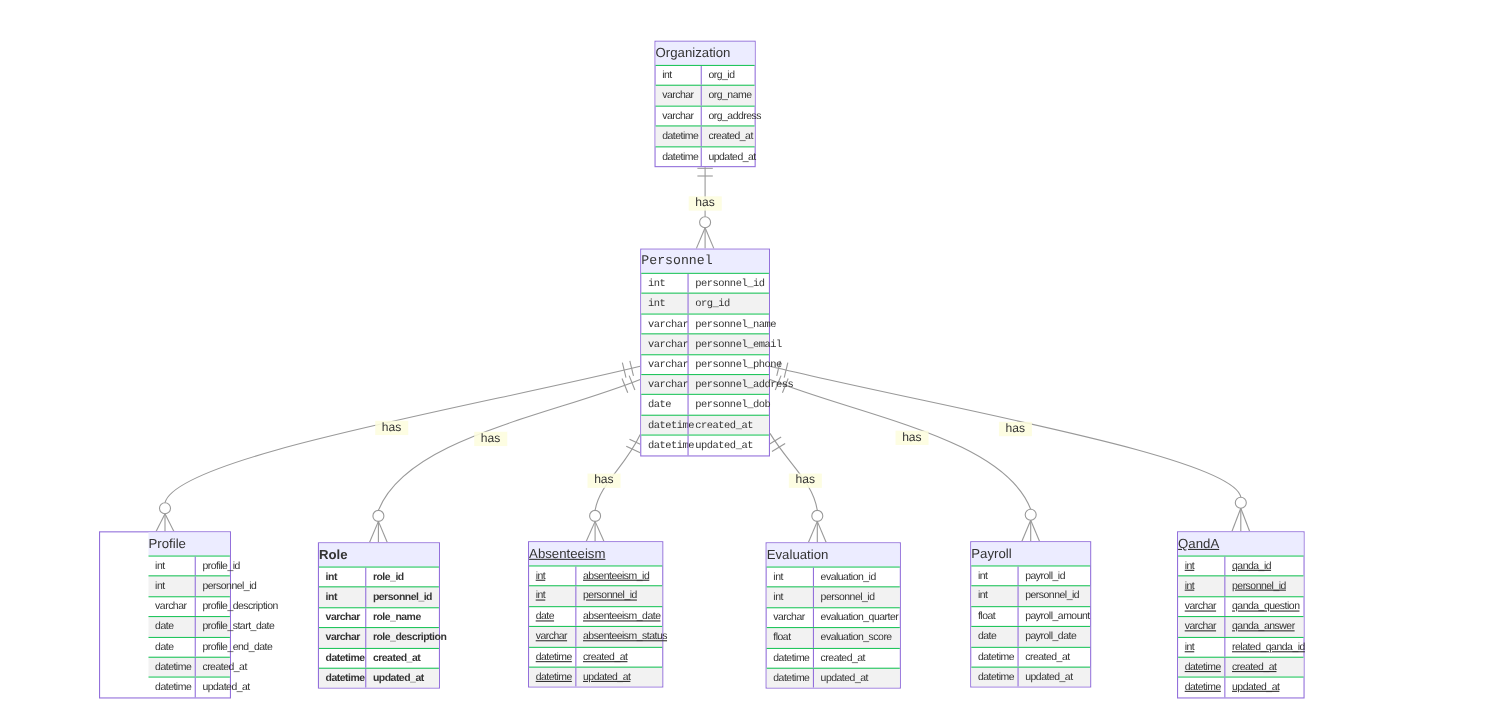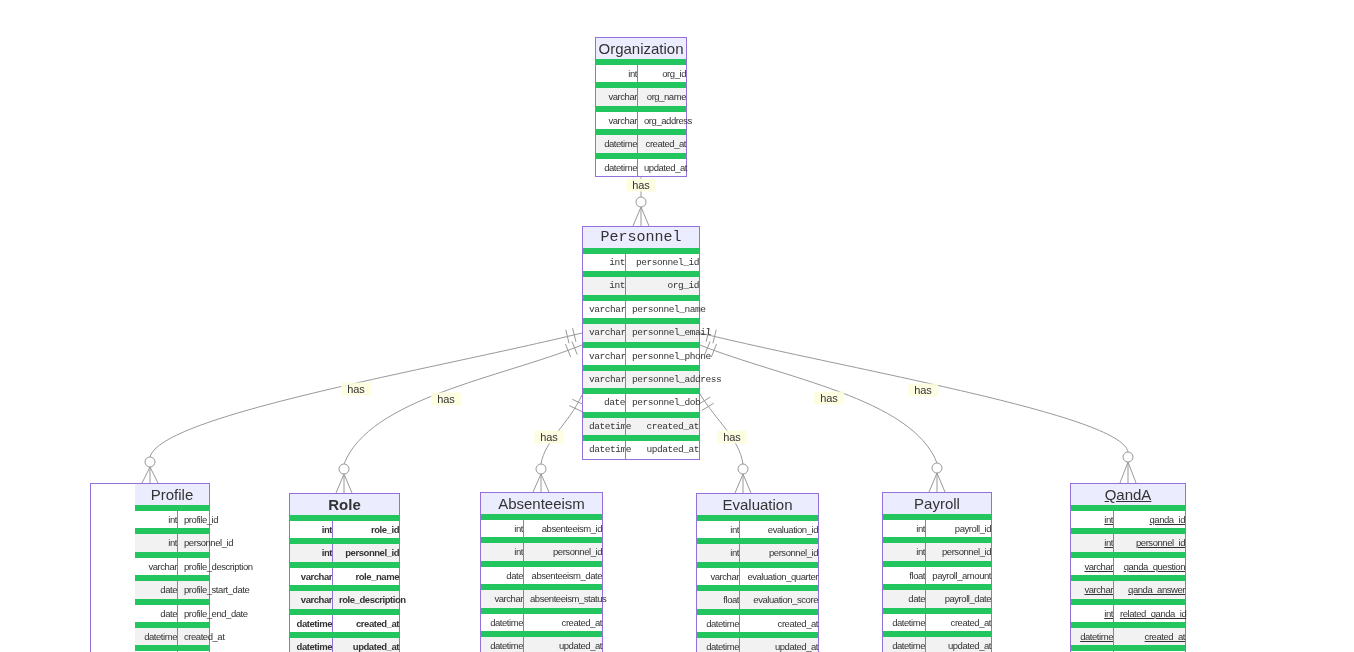--- a/index.html
+++ b/index.html
@@ -6,26 +6,26 @@
   .canvas{
     position:relative;width:1354px;height:652px;background:#ffffff;
     font-family:"Liberation Sans",sans-serif;color:#333;overflow:hidden;
   }
   svg.edges{position:absolute;left:0;top:0;pointer-events:none;}
   .entity{
     position:absolute;background:#fff;border:1px solid #9370DB;
     box-sizing:border-box;
   }
   .entity-title{
-    height:21px;line-height:21px;text-align:center;background:#ECECFF;
-    font-size:15px;color:#333;white-space:nowrap;
+    height:21px;line-height:21px;text-align:left;background:#ECECFF;
+    font-size:12px;color:#333;white-space:nowrap;
   }
   .erow{
     display:flex;height:17.4px;line-height:17.4px;font-size:9.5px;
-    letter-spacing:-0.45px;border-top:6px solid #22c55e;white-space:nowrap;text-align:right;
+    letter-spacing:-0.45px;border-top:1px solid #22c55e;white-space:nowrap;
   }
   .erow:nth-child(even){background:#f2f2f2;}
   .cell-type{width:var(--tc,42px);flex:none;padding-left:6px;box-sizing:border-box;overflow:visible;}
   .cell-name{flex:1;border-left:1px solid #9370DB;padding-left:6px;overflow:visible;}
   .edge-label{
     position:absolute;transform:translate(-50%,-50%);font-size:11px;color:#333;
     background:rgba(253,253,222,0.88);padding:0 6px;line-height:13px;
   }
 </style>
 </head>
@@ -218,21 +218,21 @@
           <div class="cell-type">datetime</div>
           <div class="cell-name">created_at</div>
         </div>
         <div class="erow">
           <div class="cell-type">datetime</div>
           <div class="cell-name">updated_at</div>
         </div>
       </div>
   </div>
 
-  <div class="entity" style="left:480px;top:492px;width:123px;">
+  <div class="entity" style="left:480px;top:492px;width:123px;text-decoration:underline;">
     <div class="entity-title">Absenteeism</div>
     <div class="rows">
         <div class="erow">
           <div class="cell-type">int</div>
           <div class="cell-name">absenteeism_id</div>
         </div>
         <div class="erow">
           <div class="cell-type">int</div>
           <div class="cell-name">personnel_id</div>
         </div>

